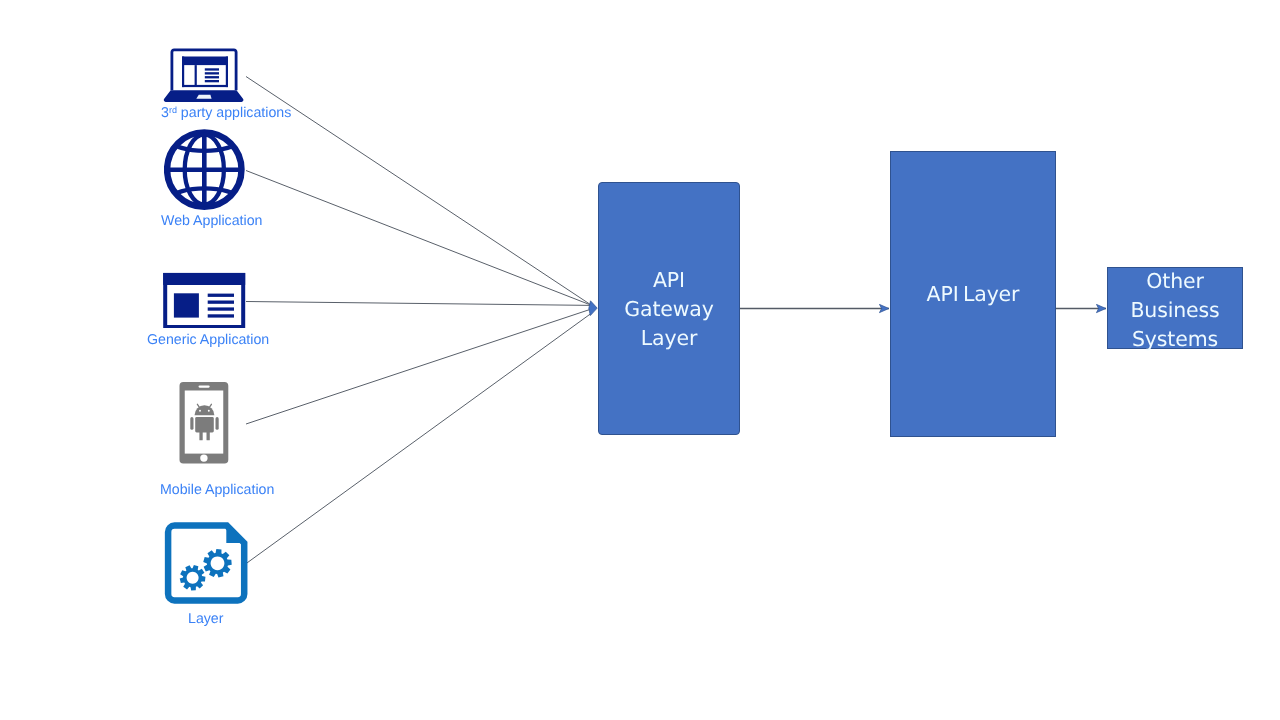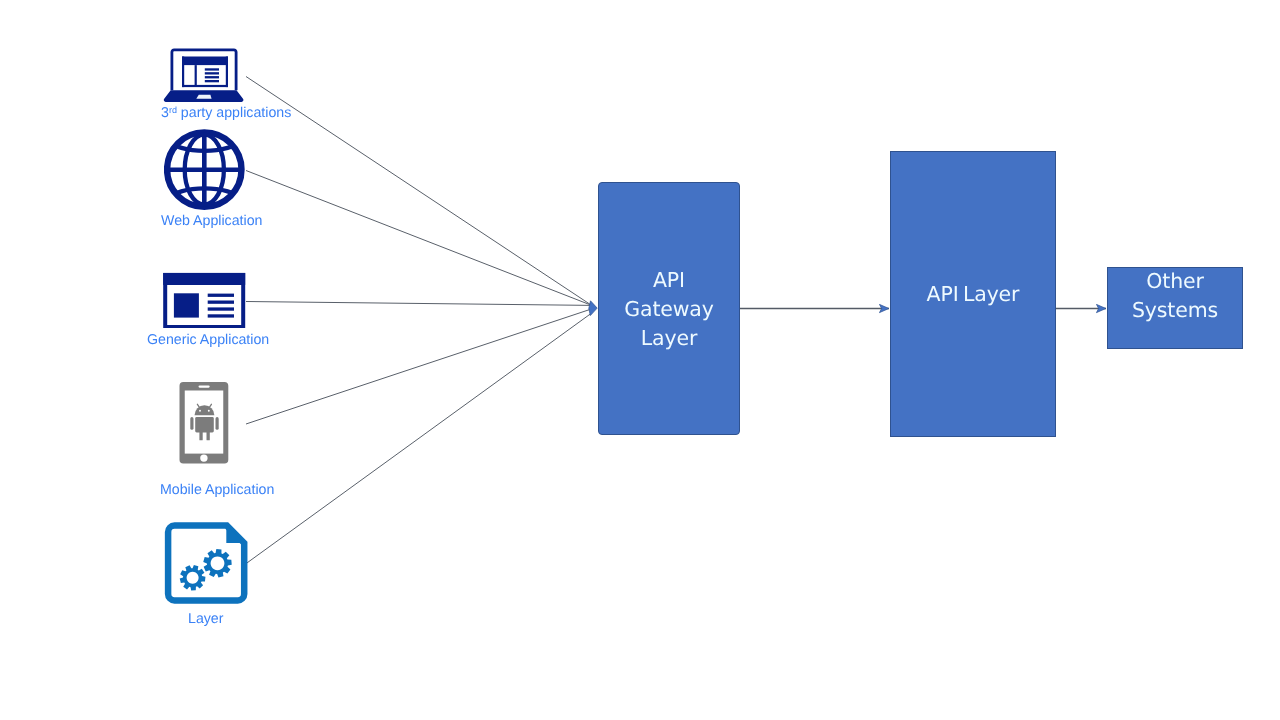--- a/index.html
+++ b/index.html
@@ -135,17 +135,18 @@
     </div>
   </div>
 
   <div class="box" id="apilayer">
     <div class="box-text" style="top:128px;word-spacing:-2px">API Layer</div>
   </div>
 
   <div class="box" id="otherbiz">
     <div class="box-text" style="top:-1px">
       <div>Other</div>
+      <div>Business</div>
       <div>Systems</div>
     </div>
   </div>
 
 </div>
 
 </body></html>

